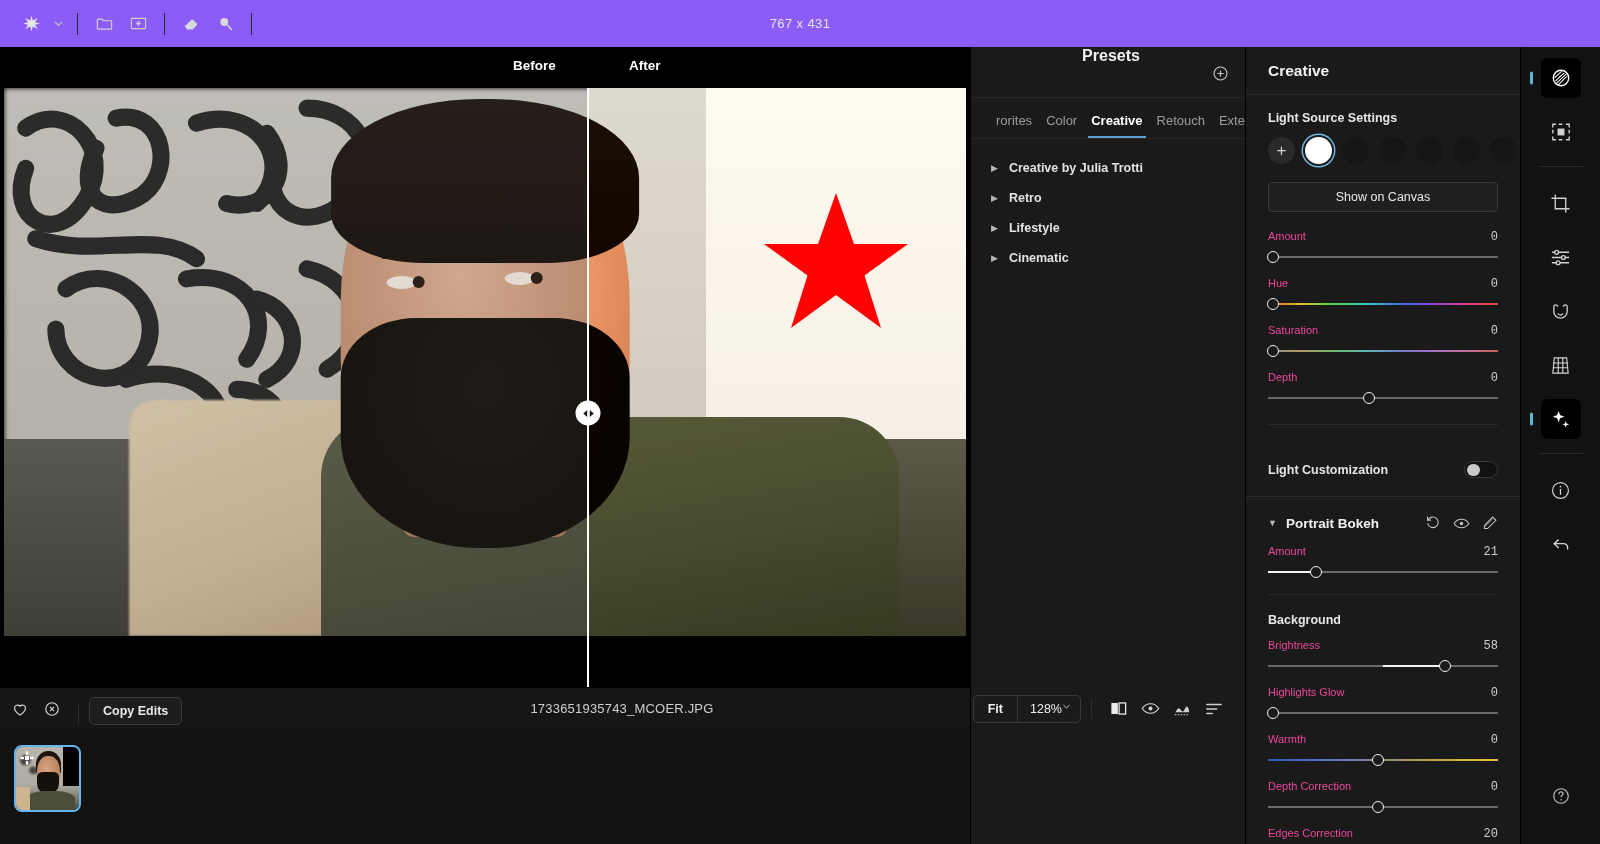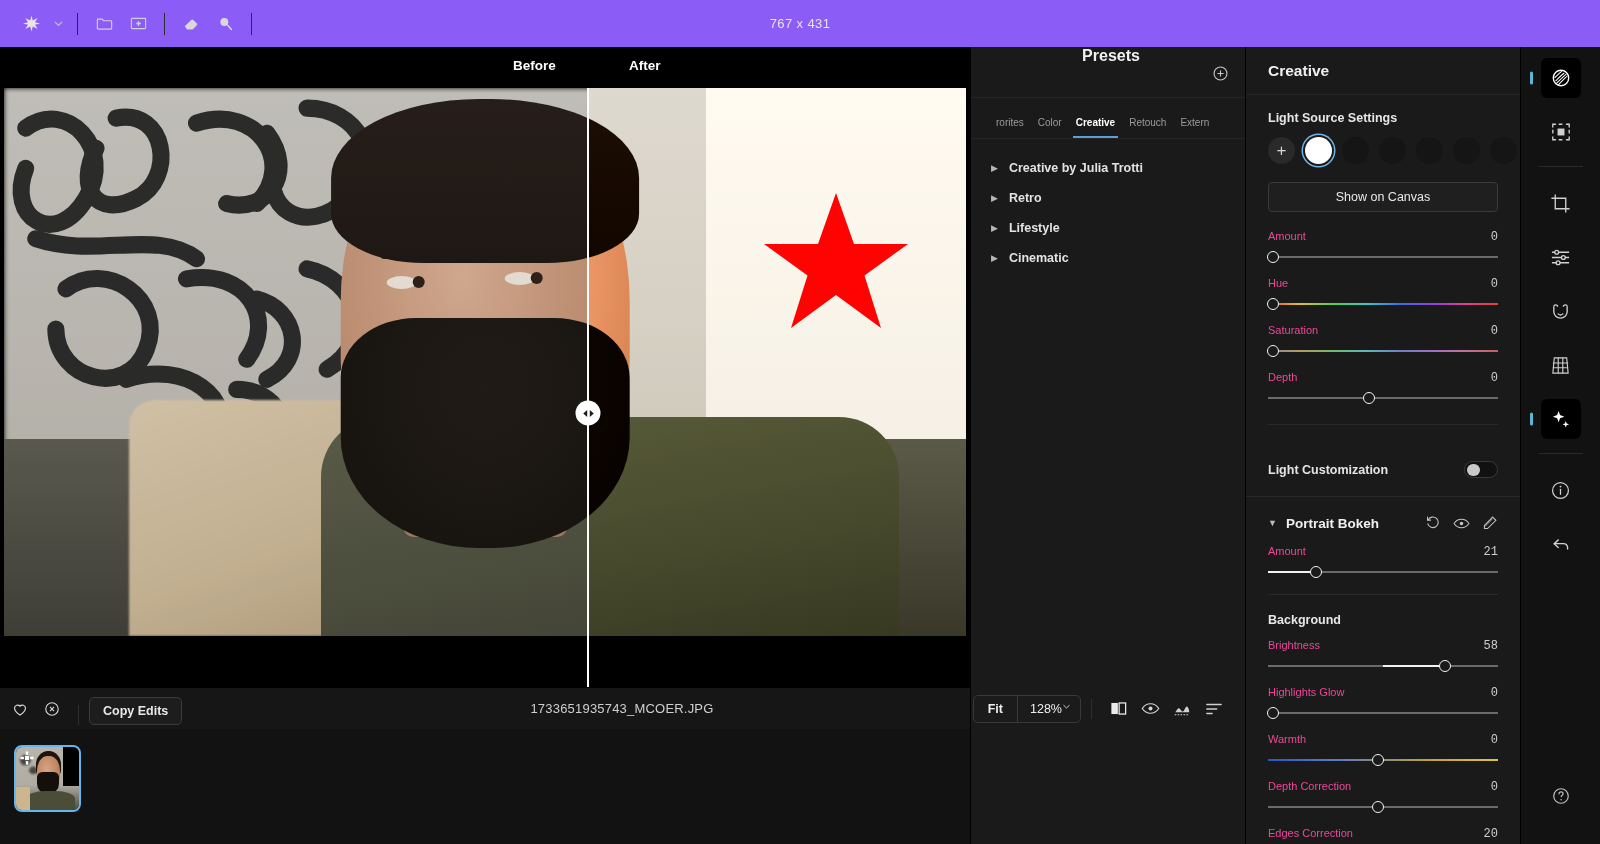--- a/index.html
+++ b/index.html
@@ -197,21 +197,21 @@
     border-bottom: 1px solid #252525;
     flex-direction: column;
   }
   .presets-title { font-size: 16px; font-weight: 700; color: #f0f0f0; }
   .presets-add { margin-left: auto; color: #cfcfcf; cursor: pointer; display: flex; }
   .presets-tabs {
     height: 41px; display: flex; align-items: flex-end; padding-left: 18px;
     border-bottom: 1px solid #252525; overflow: hidden; position: relative;
   }
   .ptab {
-    font-size: 10px; color: #9b9b9b; padding: 0 7px 10px; cursor: pointer;
+    font-size: 13px; color: #9b9b9b; padding: 0 7px 10px; cursor: pointer;
     white-space: nowrap; position: relative;
   }
   .ptab.active { color: #fff; font-weight: 700; }
   .ptab.active::after {
     content: ""; position: absolute; left: 4px; right: 4px; bottom: 0;
     height: 2px; background: #5b9fd6;
   }
   .preset-list { padding: 14px 0 0 0; }
   .preset-row {
     display: flex; align-items: center; gap: 11px;

